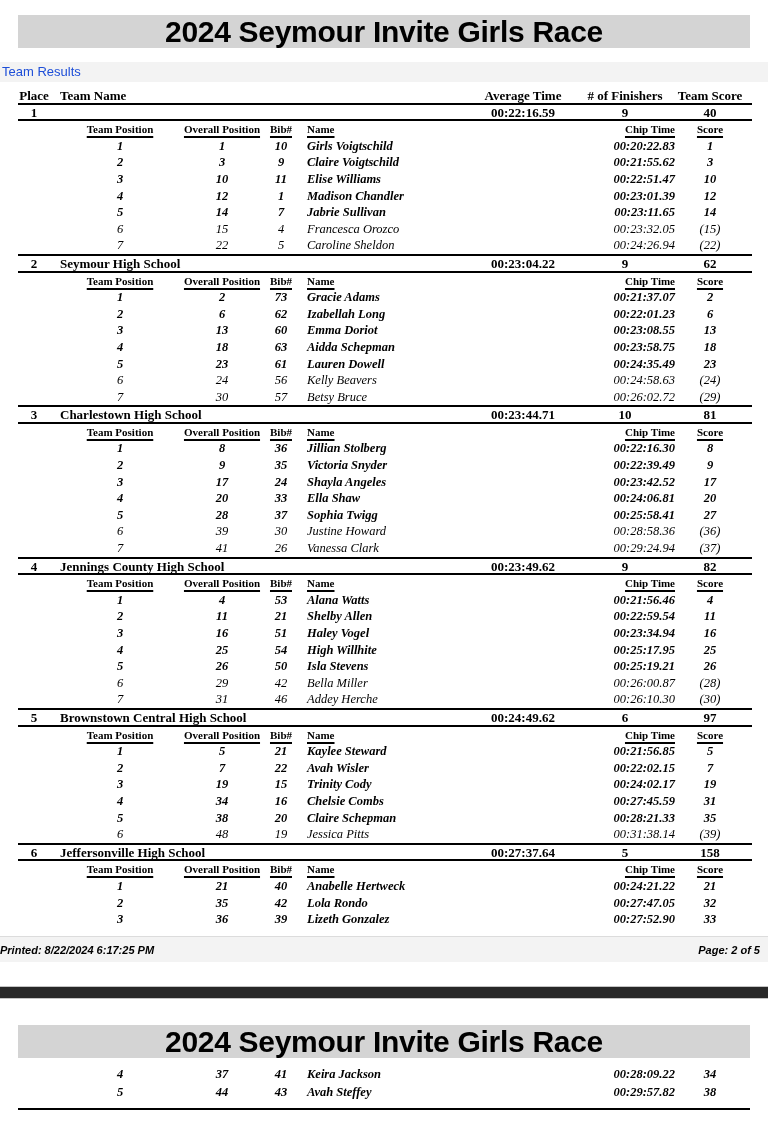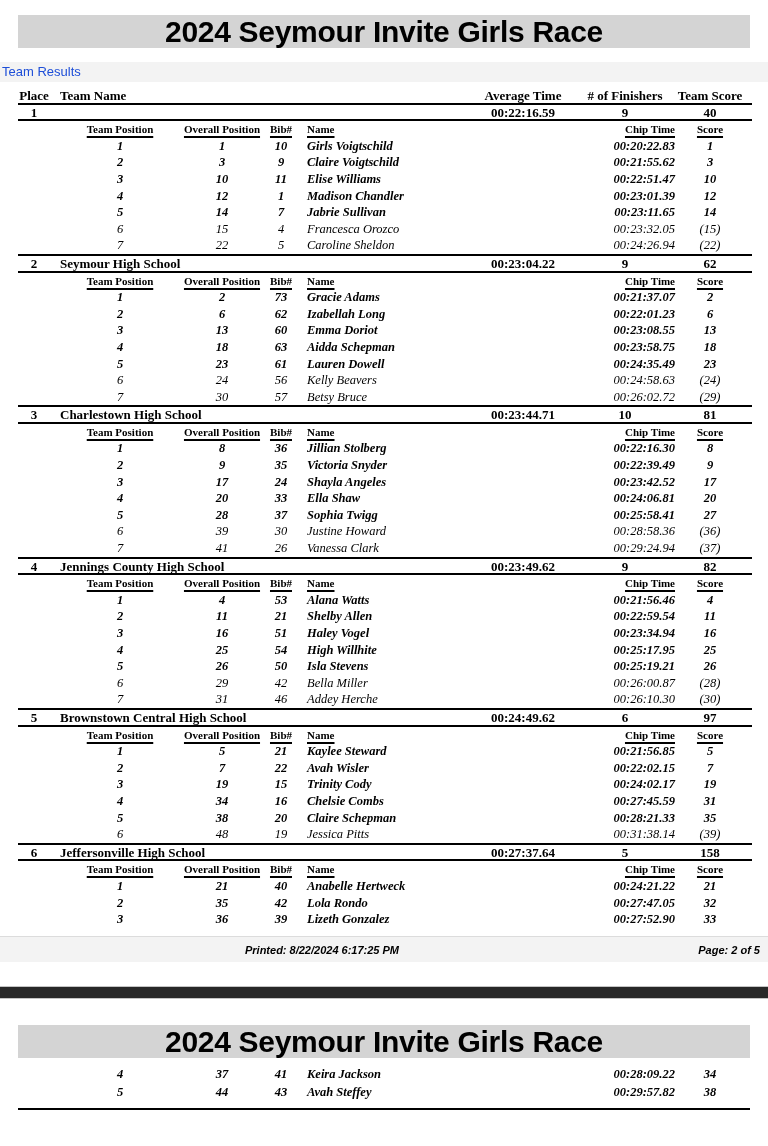--- a/index.html
+++ b/index.html
@@ -46,21 +46,21 @@
   .sub-header .cell { text-decoration:underline; text-underline-offset:2.5px; text-decoration-thickness:1.5px; }
 
   .runner-row { font-size:12.5px; font-style:italic; font-weight:bold; }
   .runner-row.non-scoring { font-weight:normal; }
 
   .footer-bar {
     margin-top:8px; height:26px; line-height:26px; position:relative;
     background:#f3f3f3; border-top:1px solid #dcdcdc;
     font-size:11px; font-style:italic; font-weight:bold;
   }
-  .printed { position:absolute; left:0; width:644px; text-align:center; }
+  .printed { position:absolute; left:0; width:644px; }
   .pageno  { position:absolute; right:8px; }
 
   .page-separator {
     margin-top:24px; height:13px; width:768px;
     background:#282828; border-top:1px solid #c4c4c4; border-bottom:1px solid #c4c4c4;
   }
   .page2-rows { margin-top:8.5px; }
   .page2-rows .row { height:17.4px; line-height:17.4px; }
   .cut-line { margin:7.5px 18px 0; border-top:2.5px solid #000; }
 </style>

